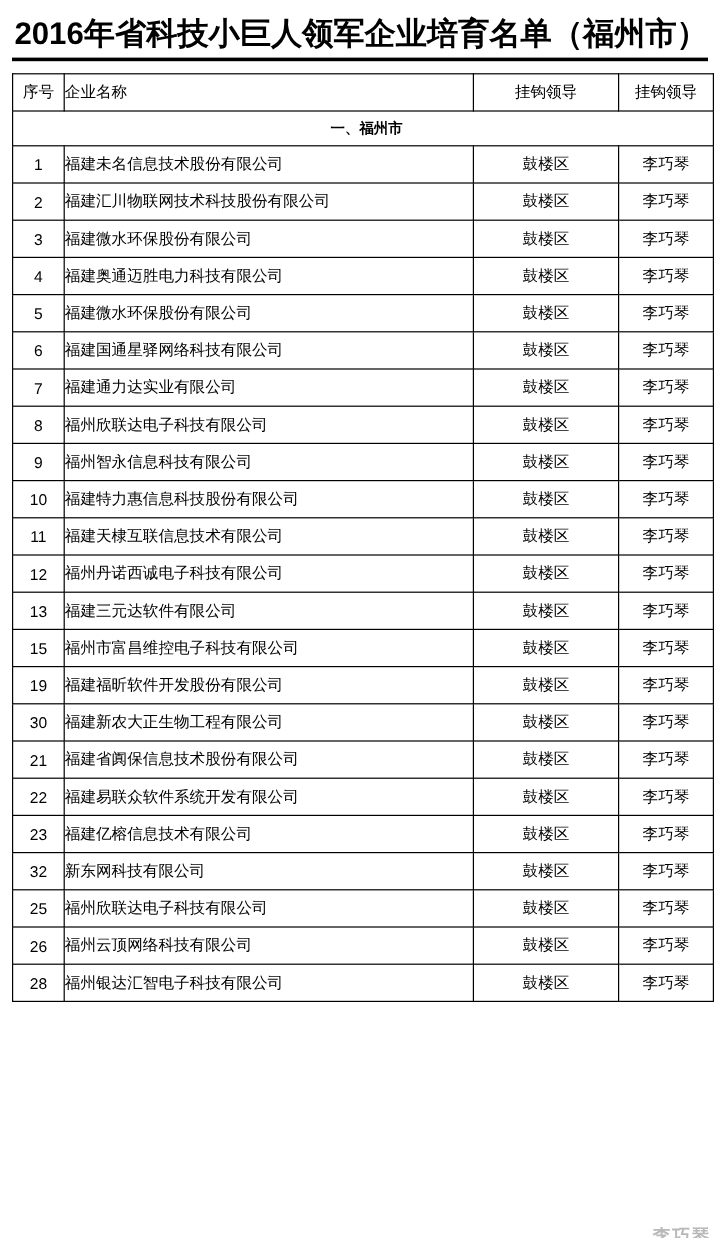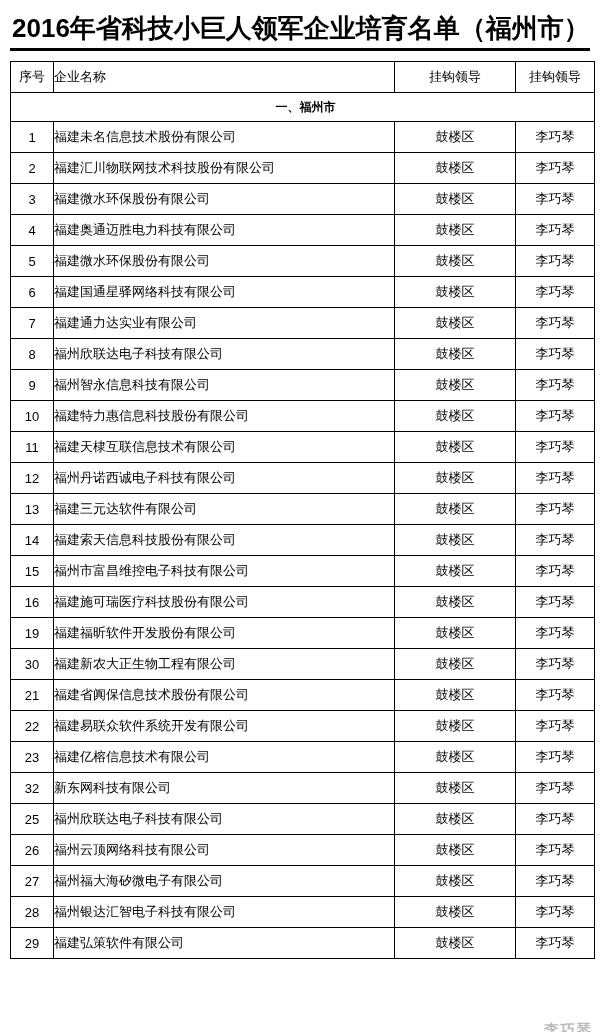--- a/index.html
+++ b/index.html
@@ -186,38 +186,26 @@
           <td class="col-area">鼓楼区</td>
           <td class="col-leader">李巧琴</td>
         </tr>
         <tr>
           <td class="col-idx">13</td>
           <td class="col-name">福建三元达软件有限公司</td>
           <td class="col-area">鼓楼区</td>
           <td class="col-leader">李巧琴</td>
         </tr>
         <tr>
-          <td class="col-idx">14</td>
-          <td class="col-name">福建索天信息科技股份有限公司</td>
-          <td class="col-area">鼓楼区</td>
-          <td class="col-leader">李巧琴</td>
-        </tr>
-        <tr>
           <td class="col-idx">15</td>
           <td class="col-name">福州市富昌维控电子科技有限公司</td>
           <td class="col-area">鼓楼区</td>
           <td class="col-leader">李巧琴</td>
         </tr>
         <tr>
-          <td class="col-idx">16</td>
-          <td class="col-name">福建施可瑞医疗科技股份有限公司</td>
-          <td class="col-area">鼓楼区</td>
-          <td class="col-leader">李巧琴</td>
-        </tr>
-        <tr>
           <td class="col-idx">19</td>
           <td class="col-name">福建福昕软件开发股份有限公司</td>
           <td class="col-area">鼓楼区</td>
           <td class="col-leader">李巧琴</td>
         </tr>
         <tr>
           <td class="col-idx">30</td>
           <td class="col-name">福建新农大正生物工程有限公司</td>
           <td class="col-area">鼓楼区</td>
           <td class="col-leader">李巧琴</td>
@@ -252,34 +240,22 @@
           <td class="col-area">鼓楼区</td>
           <td class="col-leader">李巧琴</td>
         </tr>
         <tr>
           <td class="col-idx">26</td>
           <td class="col-name">福州云顶网络科技有限公司</td>
           <td class="col-area">鼓楼区</td>
           <td class="col-leader">李巧琴</td>
         </tr>
         <tr>
-          <td class="col-idx">27</td>
-          <td class="col-name">福州福大海矽微电子有限公司</td>
-          <td class="col-area">鼓楼区</td>
-          <td class="col-leader">李巧琴</td>
-        </tr>
-        <tr>
           <td class="col-idx">28</td>
           <td class="col-name">福州银达汇智电子科技有限公司</td>
           <td class="col-area">鼓楼区</td>
           <td class="col-leader">李巧琴</td>
         </tr>
-        <tr>
-          <td class="col-idx">29</td>
-          <td class="col-name">福建弘策软件有限公司</td>
-          <td class="col-area">鼓楼区</td>
-          <td class="col-leader">李巧琴</td>
-        </tr>
       </tbody>
   </table>
 
   <div class="watermark">李巧琴</div>
 </div>
 
 </body></html>

